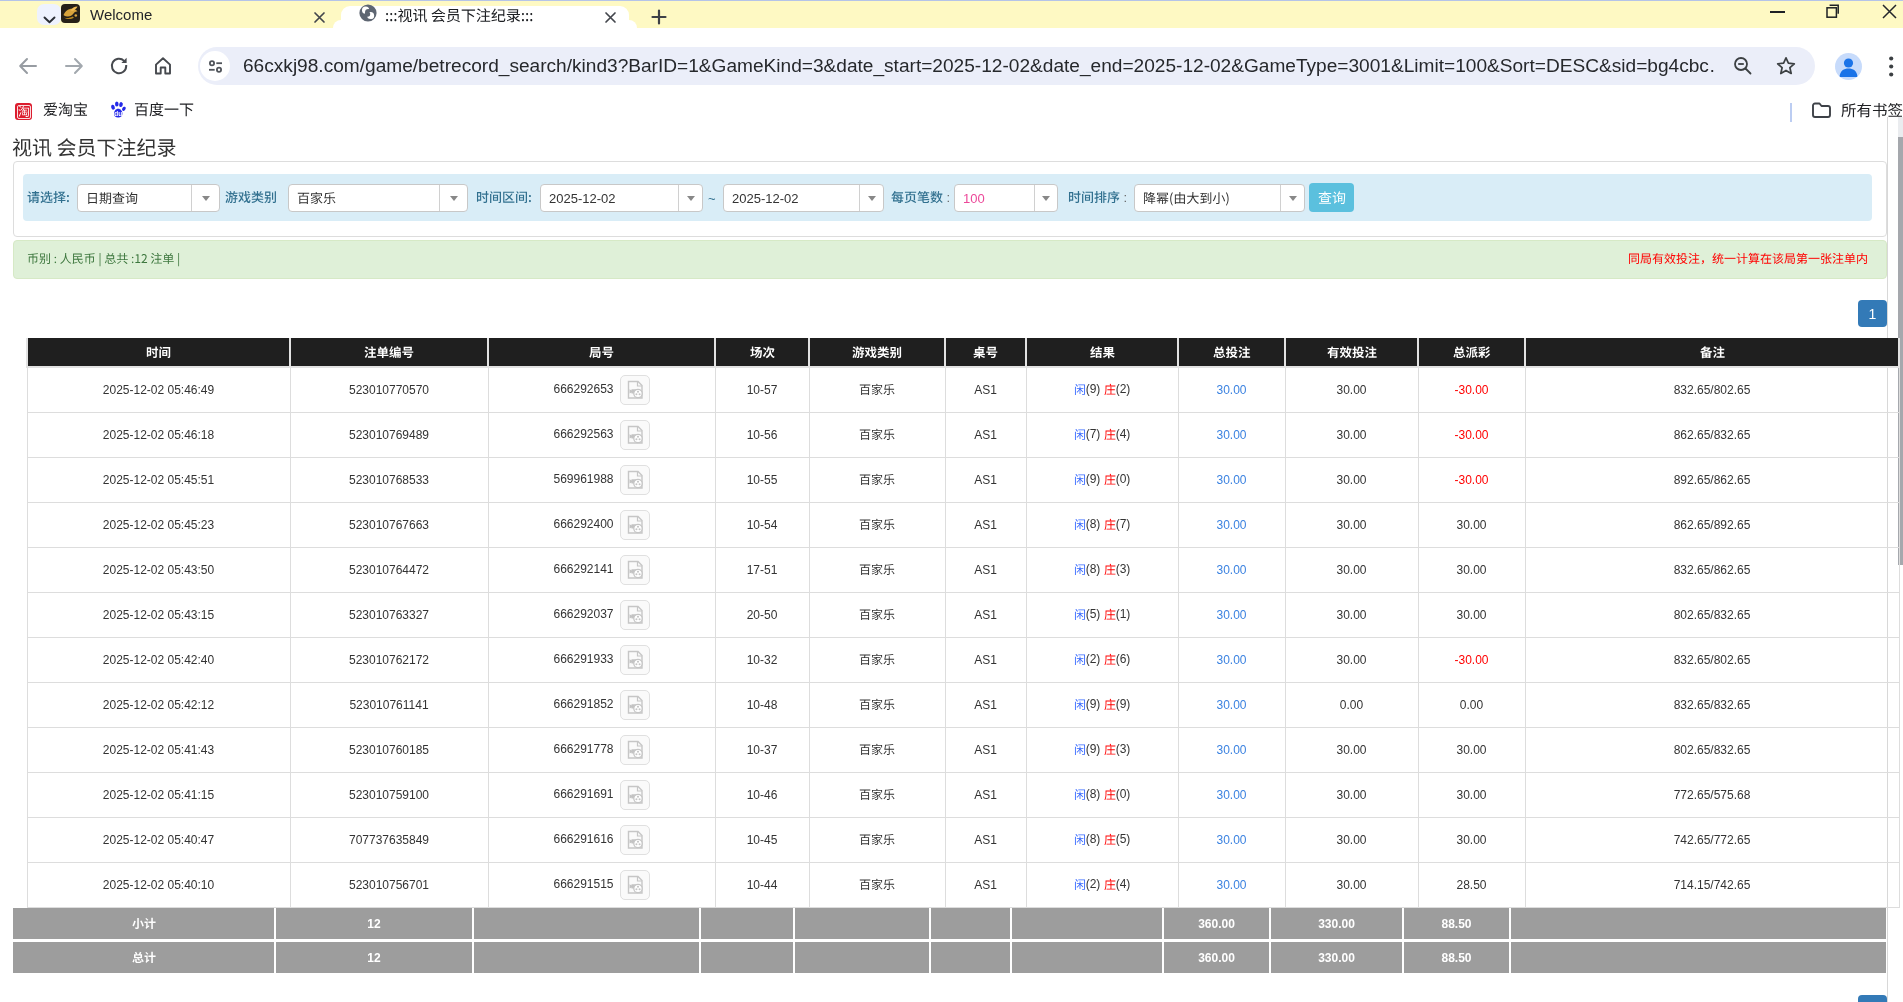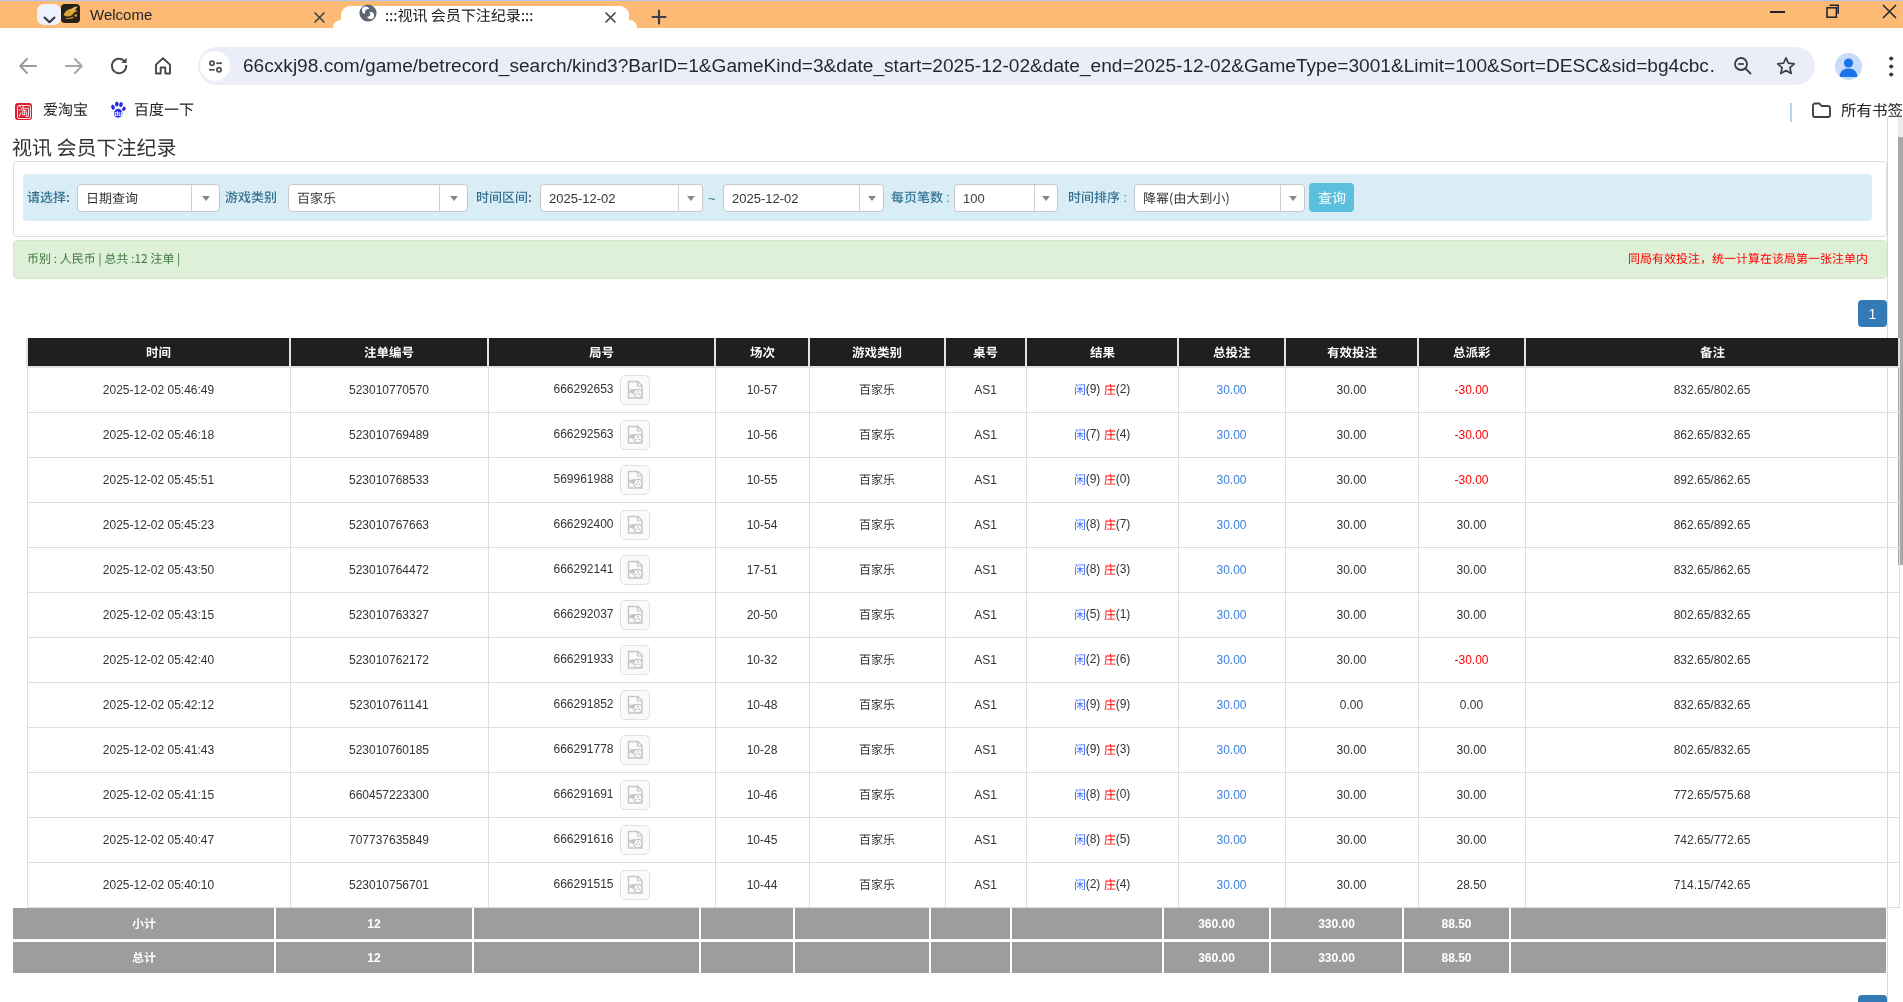--- a/index.html
+++ b/index.html
@@ -1,19 +1,19 @@
 <!DOCTYPE html>
 <html><head><meta charset="utf-8"><style>
 html,body{margin:0;padding:0}
 body{font-family:"Liberation Sans",sans-serif;width:1903px;height:1002px;overflow:hidden;background:#fff}
 .win{position:relative;width:1903px;height:1002px;overflow:hidden}
 .abs{position:absolute}
 .cj{display:inline-block;vertical-align:middle}
 .flexc{display:flex;align-items:center}
-.tabstrip{position:absolute;left:0;top:0;width:1903px;height:28px;background:#fdba74}
+.tabstrip{position:absolute;left:0;top:0;width:1903px;height:28px;background:#fef9c3}
 .toolbar{position:absolute;left:0;top:28px;width:1903px;height:68px;background:#fff}
 .bookmarks{position:absolute;left:0;top:96px;width:1903px;height:37px;background:#fff}
 .content{position:absolute;left:0;top:133px;width:1903px;height:869px;background:#fff}
 .tab-active{position:absolute;left:341px;top:6px;width:288px;height:22px;background:#fff;border-radius:9px 9px 0 0}
 .pill{position:absolute;left:198px;top:19px;width:1617px;height:38px;border-radius:19px;background:#ebeef9}
 .combo{position:absolute;background:#fff;border:1px solid #c8c8c8;border-radius:4px;height:26px;display:flex;align-items:center}
 .combo .val{padding-left:8px;flex:1;display:flex;align-items:center}
 .combo .arr{width:27px;align-self:stretch;border-left:1px solid #d0d0d0;display:flex;align-items:center;justify-content:center}
 .combo .arr:after{content:"";width:0;height:0;border:4px solid transparent;border-top:5px solid #888;margin-top:4px}
 table.grid{border-collapse:collapse;table-layout:fixed}
@@ -275,21 +275,21 @@
             <use href="#g36" x="0"></use>
             <use href="#g37" x="1000"></use>
             <use href="#g38" x="2000"></use>
             <use href="#g39" x="3000"></use>
           </g>
         </svg>
         <span style="color:#666;font-size:13px">&nbsp;:</span>
       </div>
       <div class="combo" style="left:954px;top:51px;width:102px">
         <div class="val">
-          <span style="font-size:13px;color:#404040">100</span>
+          <span style="font-size:13px;color:#ec4899">100</span>
         </div>
         <div class="arr" style="width:22px"></div>
       </div>
       <div class="abs flexc" style="left:1068px;top:50px;height:28px">
         <svg class="cj " width="52" height="17" viewBox="0 0 52 17">
           <g fill="#31708f" transform="translate(0,13) scale(0.013000,-0.013000)">
             <use href="#g33" x="0"></use>
             <use href="#g34" x="1000"></use>
             <use href="#g40" x="2000"></use>
             <use href="#g41" x="3000"></use>
@@ -765,21 +765,21 @@
                 <svg width="20" height="20" viewBox="0 0 20 20" style="">
                   <path d="M3.5 1.5 H13 L17 5.5 V18 H3.5 Z" stroke="#c6c6c6" stroke-width="1.4" fill="none"></path>
                   <path d="M12.5 1.8 L12.5 6 L16.7 6" stroke="#c6c6c6" stroke-width="1.2" fill="none"></path>
                   <path d="M4.5 9.2 L6.5 10.4 V9.2 H12 V13.6 H6.5 V12.4 L4.5 13.6 Z" fill="#c3c3c3"></path>
                   <circle cx="13" cy="13.5" r="4.2" fill="#fff" stroke="#c6c6c6" stroke-width="1.3"></circle>
                   <circle cx="13" cy="11.8" r="1.05" fill="#c6c6c6"></circle>
                   <circle cx="11.4" cy="14.3" r="1.05" fill="#c6c6c6"></circle>
                   <circle cx="14.6" cy="14.3" r="1.05" fill="#c6c6c6"></circle>
                 </svg>
               </span></td>
-            <td>10-28</td>
+            <td>10-37</td>
             <td><svg class="cj " width="36" height="16" viewBox="0 0 36 16">
                 <g fill="#333" transform="translate(0,12) scale(0.012000,-0.012000)">
                   <use href="#g12" x="0"></use>
                   <use href="#g31" x="1000"></use>
                   <use href="#g32" x="2000"></use>
                 </g>
               </svg></td>
             <td>AS1</td>
             <td><svg class="cj " width="12" height="16" viewBox="0 0 12 16">
                 <g fill="#3366ff" transform="translate(0,12) scale(0.012000,-0.012000)">
@@ -790,21 +790,21 @@
                   <use href="#g97" x="0"></use>
                 </g>
               </svg><span>(3)</span></td>
             <td><span style="color:#3b82e0">30.00</span></td>
             <td>30.00</td>
             <td><span style="color:#333">30.00</span></td>
             <td>802.65/832.65</td>
           </tr>
           <tr class="data">
             <td>2025-12-02 05:41:15</td>
-            <td>660457223300</td>
+            <td>523010759100</td>
             <td><span>666291691</span><span class="icon-btn flexc" style="justify-content:center">
                 <svg width="20" height="20" viewBox="0 0 20 20" style="">
                   <path d="M3.5 1.5 H13 L17 5.5 V18 H3.5 Z" stroke="#c6c6c6" stroke-width="1.4" fill="none"></path>
                   <path d="M12.5 1.8 L12.5 6 L16.7 6" stroke="#c6c6c6" stroke-width="1.2" fill="none"></path>
                   <path d="M4.5 9.2 L6.5 10.4 V9.2 H12 V13.6 H6.5 V12.4 L4.5 13.6 Z" fill="#c3c3c3"></path>
                   <circle cx="13" cy="13.5" r="4.2" fill="#fff" stroke="#c6c6c6" stroke-width="1.3"></circle>
                   <circle cx="13" cy="11.8" r="1.05" fill="#c6c6c6"></circle>
                   <circle cx="11.4" cy="14.3" r="1.05" fill="#c6c6c6"></circle>
                   <circle cx="14.6" cy="14.3" r="1.05" fill="#c6c6c6"></circle>
                 </svg>

